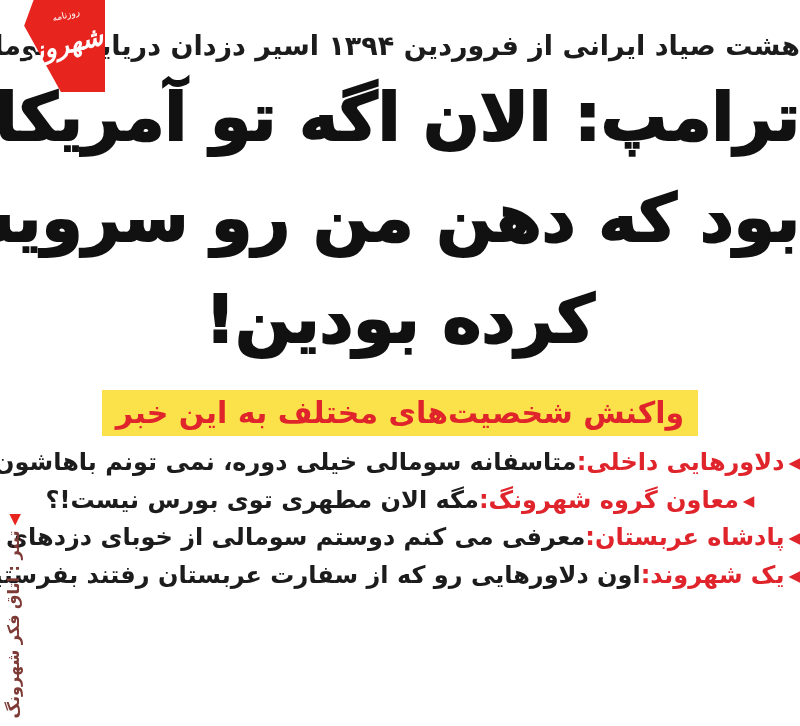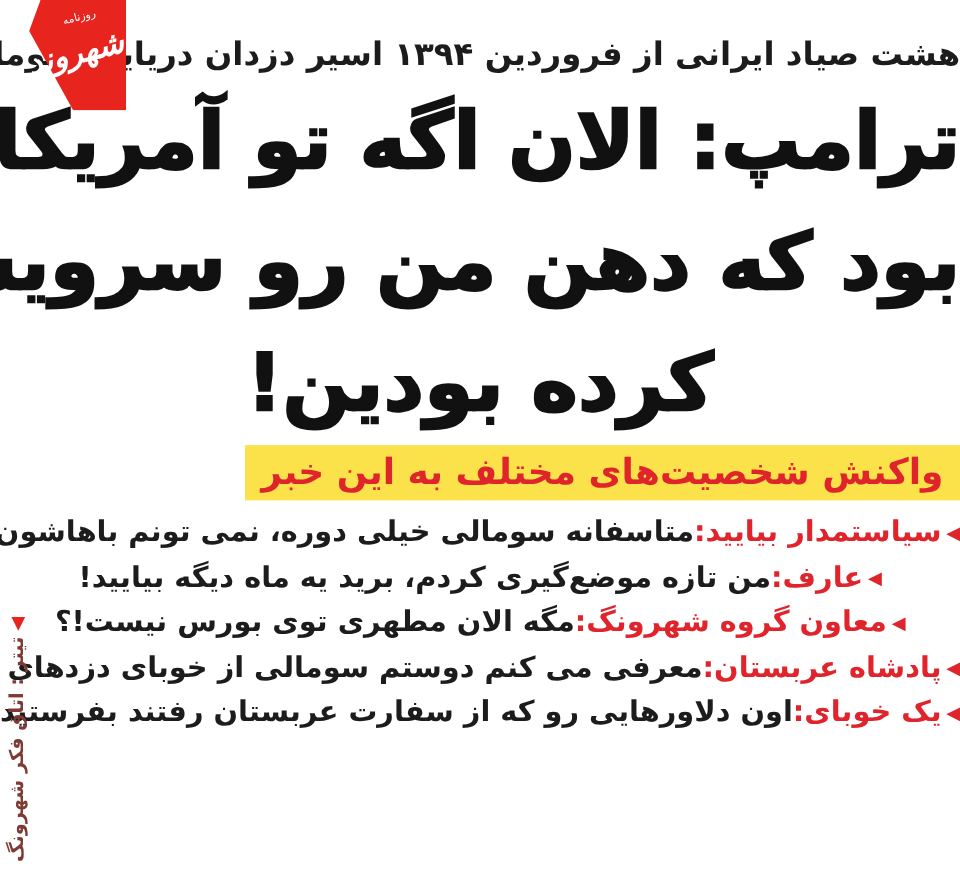--- a/index.html
+++ b/index.html
@@ -16,21 +16,21 @@
   .logo-small{position:absolute;top:10px;left:52px;color:#fff;font-size:9px;
     transform:rotate(-14deg);}
 
   .kicker{margin:0;padding-top:30px;text-align:center;font-size:27px;
     font-weight:bold;color:#1c1c1c;white-space:nowrap;letter-spacing:-0.5px;}
 
   .headline{margin-top:6px;text-align:center;color:#111;}
   .headline-line{font-size:66px;line-height:101px;font-weight:bold;
     white-space:nowrap;-webkit-text-stroke:2px #111;letter-spacing:-1px;}
 
-  .section-heading-wrap{margin-top:1px;}
+  .section-heading-wrap{margin-top:20px;text-align:center;}
   .section-heading{display:inline-block;background:#fbe24a;color:#e0242b;
     font-size:30px;font-weight:bold;padding:3px 14px;line-height:40px;
     letter-spacing:-0.5px;}
 
   .reactions{margin-top:8px;text-align:center;color:#1c1c1c;}
   .reaction-row{font-size:24px;font-weight:bold;line-height:36.5px;
     white-space:nowrap;letter-spacing:-0.3px;}
   .bullet{color:#e0242b;font-size:15px;vertical-align:2px;margin-left:4px;}
   .speaker{color:#e0242b;}
   .quote{color:#1c1c1c;}
@@ -67,37 +67,34 @@
     <div class="headline-line">کرده بودین!</div>
   </div>
 
   <div class="section-heading-wrap">
     <span class="section-heading">واکنش شخصیت‌های مختلف به این خبر</span>
   </div>
 
   <div class="reactions">
 
     <div class="reaction-row">
-      <span class="bullet">◀</span><span class="speaker">سیاستمدار بیایید:</span><span class="quote">متاسفانه سومالی خیلی دوره، نمی تونم باهاشون عکس بگیرم!</span>
+      <span class="bullet">◀</span><span class="speaker">دلاورهایی داخلی:</span><span class="quote">متاسفانه سومالی خیلی دوره، نمی تونم باهاشون عکس بگیرم!</span>
     </div>
 
-    <div class="reaction-row">
-      <span class="bullet">◀</span><span class="speaker">عارف:</span><span class="quote">من تازه موضع‌گیری کردم، برید یه ماه دیگه بیایید!</span>
-    </div>
 
     <div class="reaction-row">
       <span class="bullet">◀</span><span class="speaker">معاون گروه شهرونگ:</span><span class="quote">مگه الان مطهری توی بورس نیست!؟</span>
     </div>
 
     <div class="reaction-row">
       <span class="bullet">◀</span><span class="speaker">پادشاه عربستان:</span><span class="quote">معرفی می کنم دوستم سومالی از خوبای دزدهای دریایی!</span>
     </div>
 
     <div class="reaction-row">
-      <span class="bullet">◀</span><span class="speaker">یک خوبای:</span><span class="quote">اون دلاورهایی رو که از سفارت عربستان رفتند بفرستید اونجا تا</span>
+      <span class="bullet">◀</span><span class="speaker">یک شهروند:</span><span class="quote">اون دلاورهایی رو که از سفارت عربستان رفتند بفرستید اونجا تا</span>
     </div>
 
   </div>
 
 
   <div class="side-label">
     <span class="side-bullet">◀</span><span>تیتر : اتاق فکر شهرونگ</span>
   </div>
 
 </div>

